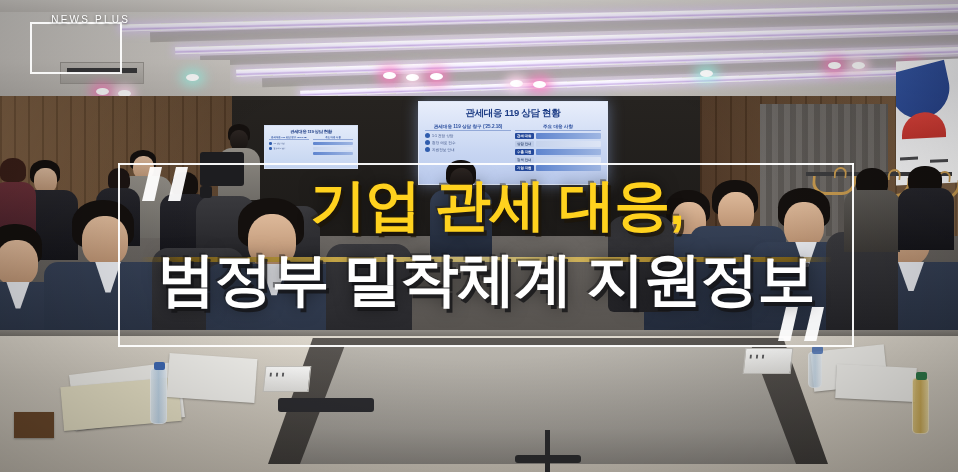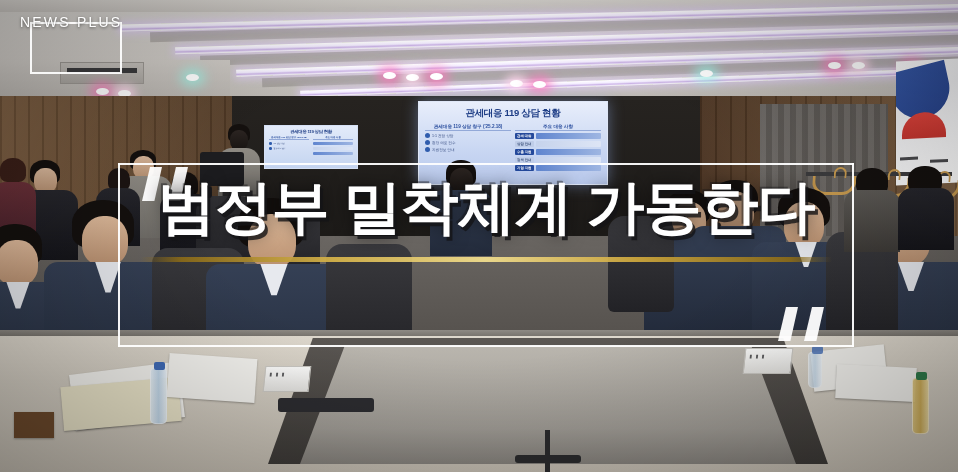--- a/index.html
+++ b/index.html
@@ -277,21 +277,21 @@
   .logo-frame {
     position:absolute; left:10px; top:12px; width:92px; height:52px;
     border:2px solid rgba(255,255,255,.92);
   }
   .logo-frame:before{
     content:""; position:absolute; left:14px; top:-3px; width:64px; height:6px;
     background:transparent;
   }
   .logo-newsplus {
     position:absolute; left:0; top:4px; width:110px;
-    text-align:left; color:#fff; font-size:14px; letter-spacing:2.2px;
+    text-align:right; color:#fff; font-size:10px; letter-spacing:2.2px;
     text-shadow:0 1px 3px rgba(0,0,0,.55);
   }
   .logo-kr {
     position:absolute; left:0; top:18px; width:110px;
     text-align:center; color:#fff; font-size:36px; font-weight:bold;
     letter-spacing:1px; line-height:44px;
     text-shadow:0 2px 5px rgba(0,0,0,.55);
   }
 
   
@@ -623,17 +623,18 @@
     <div class="band-line band-right"></div>
 
     <div class="quote-mark qm1"></div>
     <div class="quote-mark qm2"></div>
     <div class="quote-mark qm3"></div>
     <div class="quote-mark qm4"></div>
 
     <div class="gold-rule"></div>
 
     <div class="title-wrap">
-      <div class="t-line t2">범정부 밀착체계 가동한다</div>
+      <div class="t-line t1">기업 관세 대응,</div>
+      <div class="t-line t2">범정부 밀착체계 지원정보</div>
     </div>
   </div>
 
 </div>
 
 </body></html>

